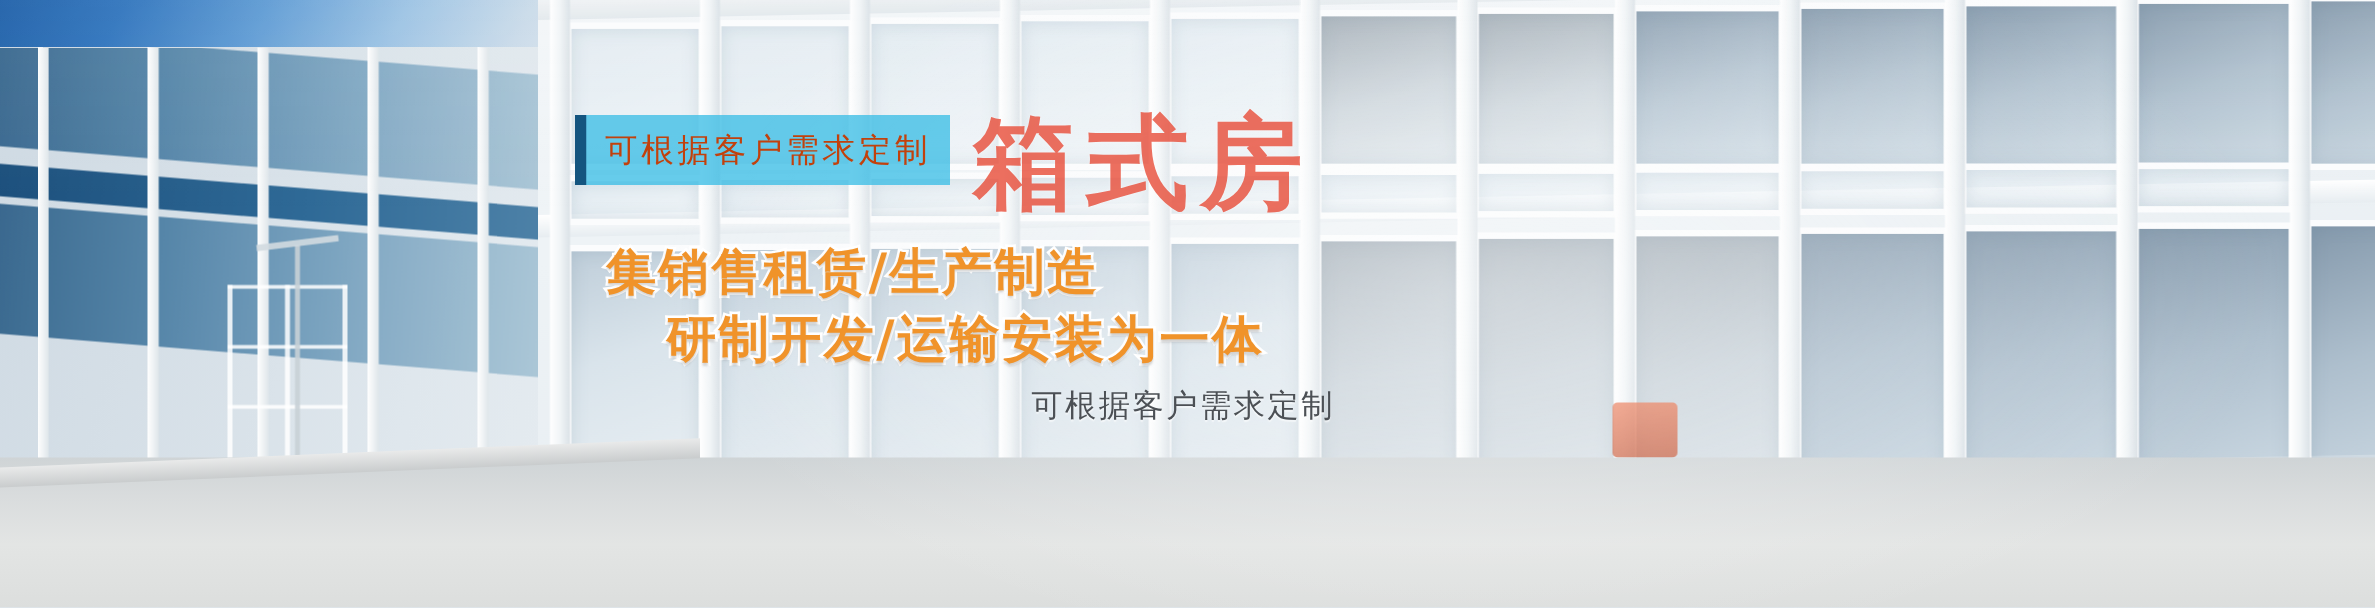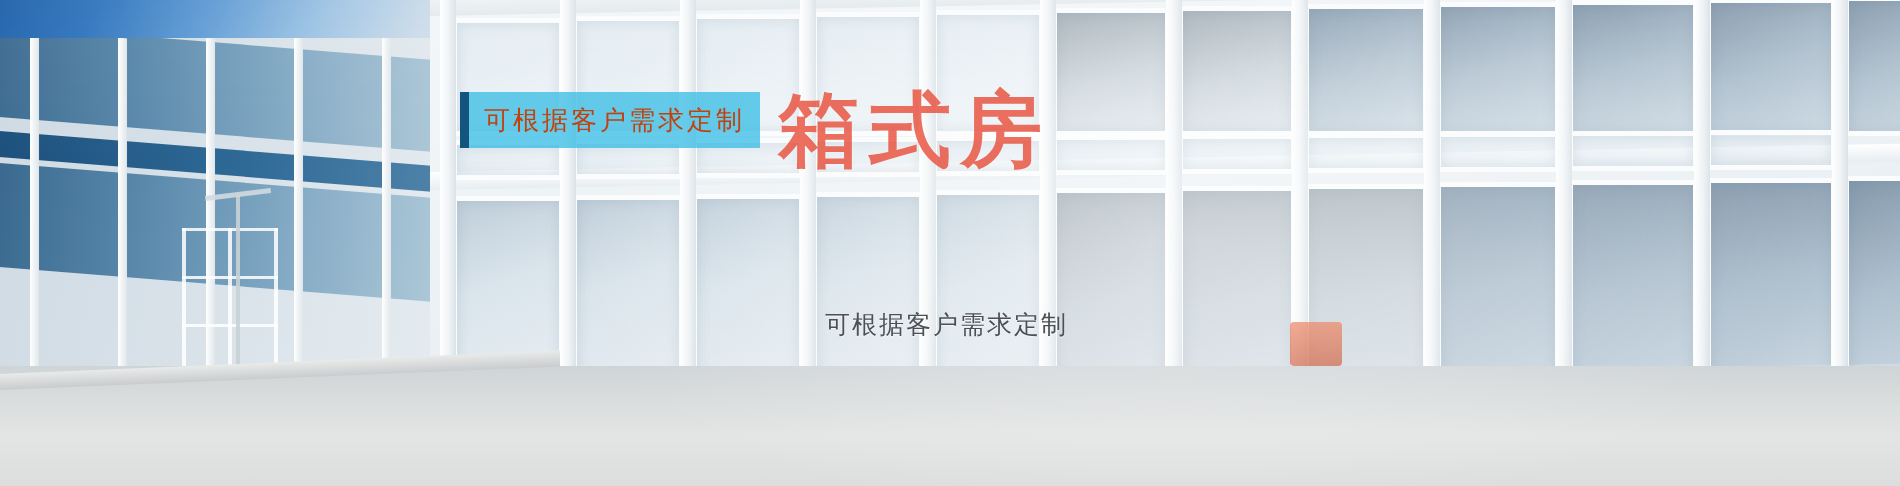--- a/index.html
+++ b/index.html
@@ -329,18 +329,20 @@
   </div>
 
   <div class="overlay">
 
     <div class="tag-box">
       <span class="tag-text">可根据客户需求定制</span>
     </div>
 
     <div class="big-title">箱式房</div>
 
-
+    <div class="slogan l1">集销售租赁/生产制造</div>
+
+    <div class="slogan l2">研制开发/运输安装为一体</div>
 
     <div class="company">可根据客户需求定制</div>
 
   </div>
 </div>
 
 </body></html>

